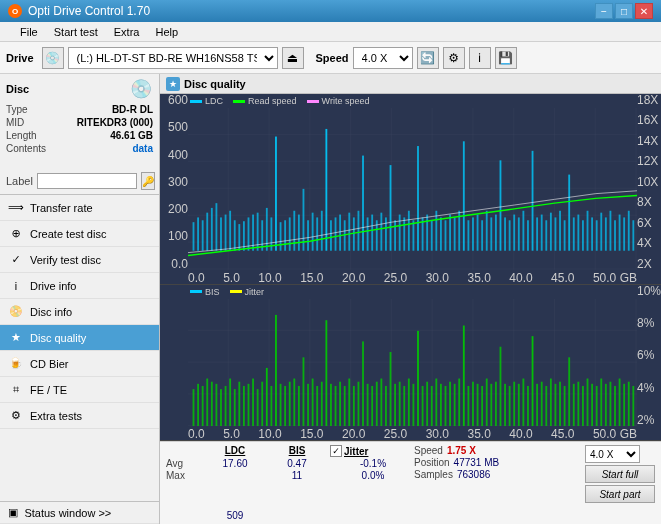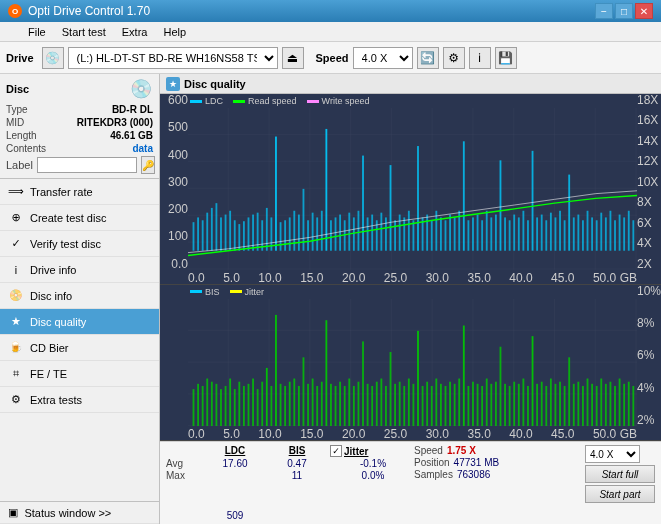--- a/index.html
+++ b/index.html
@@ -60,21 +60,21 @@
       cursor: pointer;
     }
     .title-btn.close { background: #e05050; border-color: #c04040; }
 
     
     .menu-bar {
       background: #f0f0f0;
       height: 20px;
       display: flex;
       align-items: center;
-      padding: 0 20px;
+      padding: 0 12px;
       border-bottom: 1px solid #d0d0d0;
     }
     .menu-item {
       padding: 2px 8px;
       font-size: 11px;
       cursor: pointer;
       color: #000;
     }
 
     
@@ -161,21 +161,21 @@
       justify-content: space-between;
       margin-bottom: 2px;
       font-size: 10px;
     }
     .disc-key { color: #444; }
     .disc-value { color: #000; font-weight: bold; }
     .disc-value.blue { color: #0066cc; }
     .label-row {
       display: flex;
       align-items: center;
-      margin-top: 2px;
+      margin-top: 18px;
       gap: 4px;
     }
     .label-input {
       width: 100px;
       height: 16px;
       border: 1px solid #a0a0a0;
       font-size: 10px;
       padding: 0 2px;
     }
     .label-btn {

